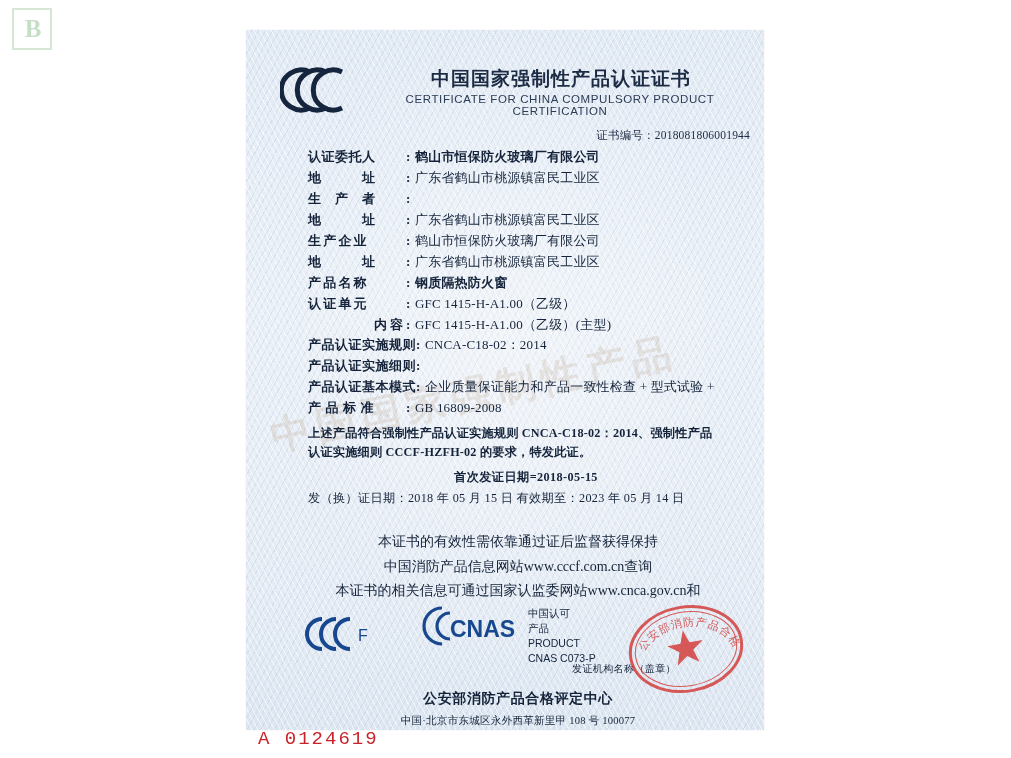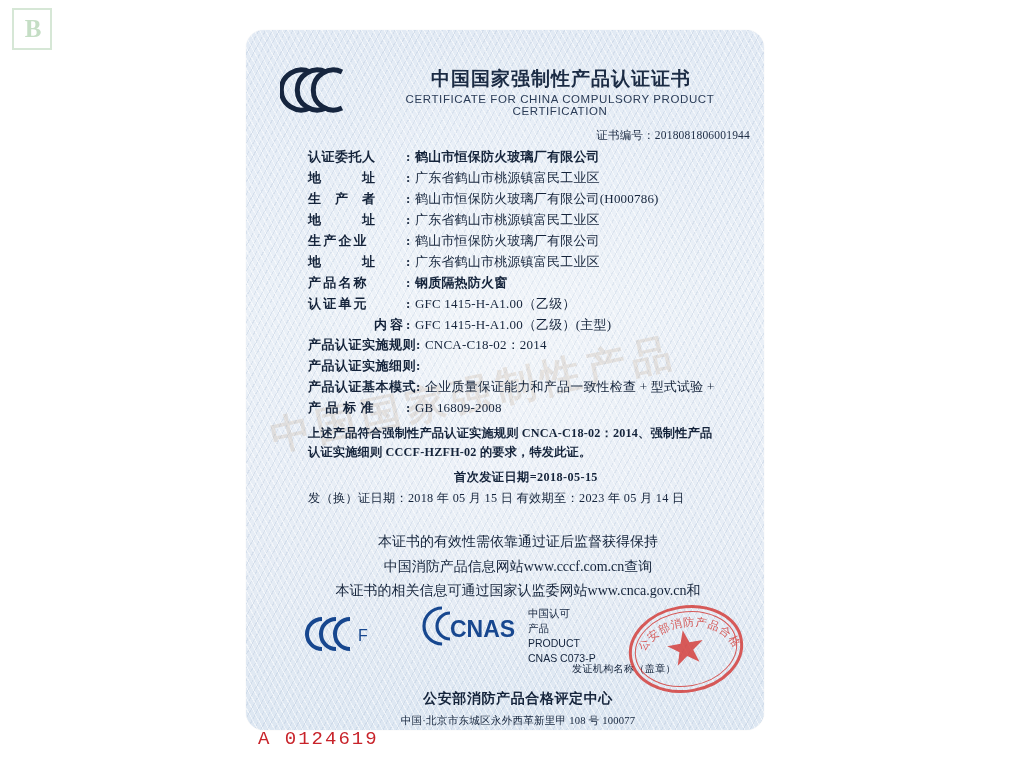--- a/index.html
+++ b/index.html
@@ -19,21 +19,20 @@
   #certificate {
     position: absolute;
     left: 246px;
     top: 30px;
     width: 518px;
     height: 700px;
     background:
       linear-gradient(180deg, #e2eaf4 0%, #e6edf6 18%, #eaf0f7 40%, #e8eef6 62%, #e4ebf4 82%, #dde7f2 100%);
     box-shadow: 0 0 1px rgba(0,0,0,0.12);
     overflow: hidden;
-    border-radius: 18px;
   }
   
   #certificate::before {
     content: "";
     position: absolute;
     inset: 0;
     background-image:
       repeating-linear-gradient(62deg, rgba(255,255,255,0.55) 0 1px, rgba(255,255,255,0) 1px 5px),
       repeating-linear-gradient(-62deg, rgba(175,192,214,0.30) 0 1px, rgba(255,255,255,0) 1px 6px);
     pointer-events: none;
@@ -331,21 +330,20 @@
 
       <div class="row">
         <span class="lbl">地　　　址</span>
         <span class="colon">:</span>
         <span class="val">广东省鹤山市桃源镇富民工业区</span>
       </div>
 
       <div class="row">
         <span class="lbl">生　产　者</span>
         <span class="colon">:</span>
-        <span class="val">鹤山市恒保防火玻璃厂有限公司(H000786)</span>
       </div>
 
       <div class="row">
         <span class="lbl">地　　　址</span>
         <span class="colon">:</span>
         <span class="val">广东省鹤山市桃源镇富民工业区</span>
       </div>
 
       <div class="row">
         <span class="lbl sp2">生产企业</span>

